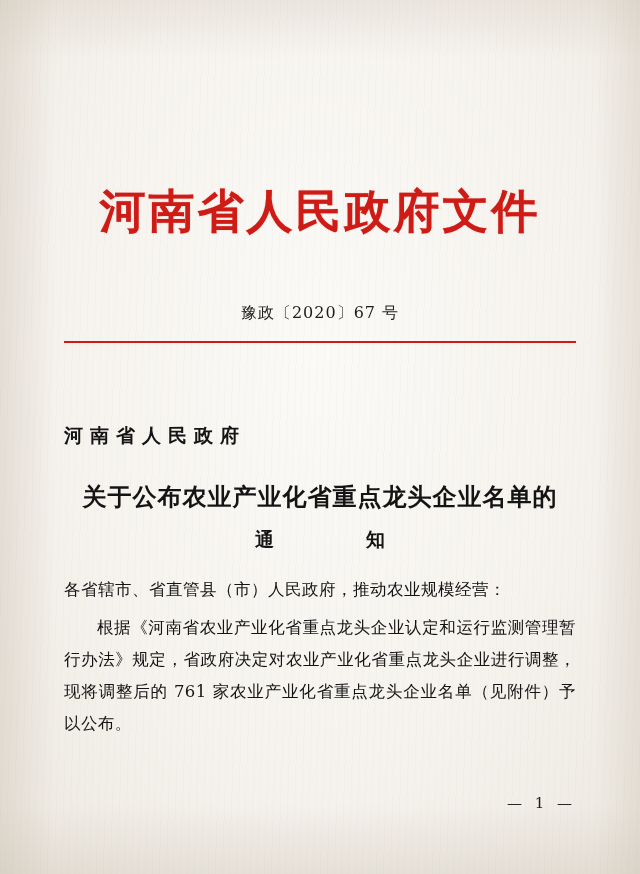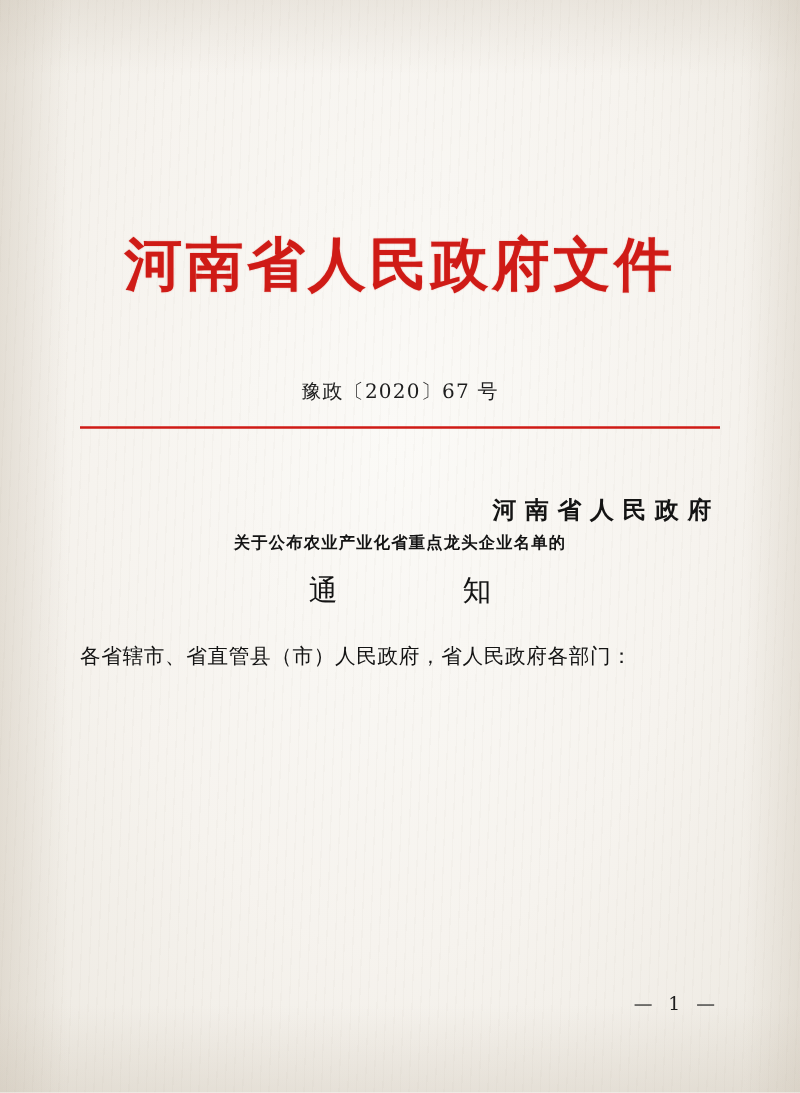--- a/index.html
+++ b/index.html
@@ -72,42 +72,42 @@
   }
 
   .red-rule {
     margin: 17px 0 0 0;
     height: 2px;
     background: #cf1b16;
     width: 100%;
   }
 
   .issuer {
-    margin-top: 52px;
-    text-align: right;
+    margin-top: 80px;
+    text-align: left;
     font-size: 19px;
     font-weight: bold;
     letter-spacing: 7px;
     color: #141414;
   }
 
   .subject-line1 {
-    margin-top: 4px;
+    margin-top: 32px;
     text-align: center;
-    font-size: 13px;
+    font-size: 24px;
     font-weight: bold;
     letter-spacing: 1px;
     color: #141414;
   }
 
   .subject-line2 {
     margin-top: 14px;
     text-align: center;
-    font-size: 23px;
-    font-weight: normal;
+    font-size: 19px;
+    font-weight: bold;
     letter-spacing: 18px;
     padding-left: 18px;
     color: #141414;
   }
 
   .salutation {
     margin-top: 26px;
     font-size: 16.5px;
     letter-spacing: 0.5px;
     color: #141414;
@@ -144,20 +144,21 @@
     <div class="doc-number">豫政〔2020〕67 号</div>
 
     <div class="red-rule"></div>
 
     <div class="issuer">河南省人民政府</div>
 
     <div class="subject-line1">关于公布农业产业化省重点龙头企业名单的</div>
 
     <div class="subject-line2">通　　知</div>
 
-    <div class="salutation">各省辖市、省直管县（市）人民政府，省人民政府各部门：</div>
+    <div class="salutation">各省辖市、省直管县（市）人民政府，推动农业规模经营：</div>
 
+    <p class="body-para">根据《河南省农业产业化省重点龙头企业认定和运行监测管理暂行办法》规定，省政府决定对农业产业化省重点龙头企业进行调整，现将调整后的 761 家农业产业化省重点龙头企业名单（见附件）予以公布。</p>
 
 
   </div>
 
   <div class="page-number">— 1 —</div>
 </div>
 
 </body></html>

